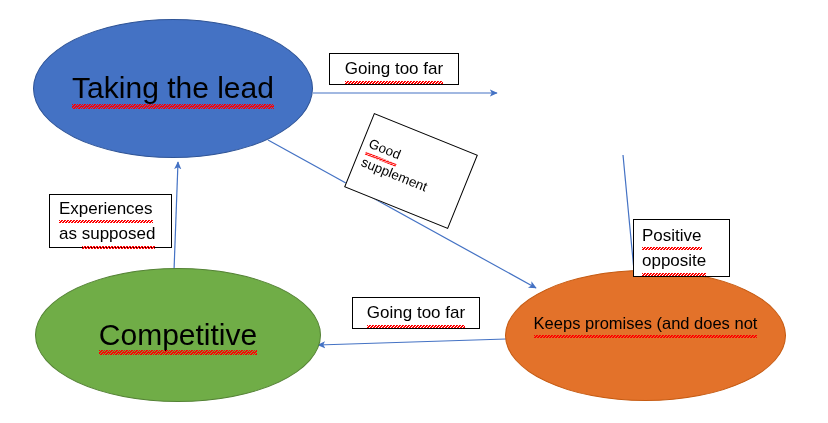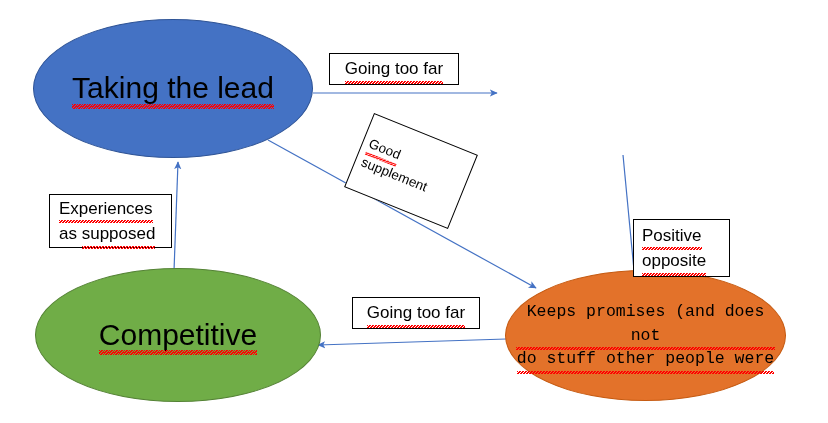--- a/index.html
+++ b/index.html
@@ -61,21 +61,21 @@
     background: #70AD47;
     border: 1.5px solid #548235;
   }
   #node-competitive .node-label { font-size: 30px; }
   
   #node-keeps-promises {
     left: 505px; top: 270px; width: 281px; height: 131px;
     background: #E3722A;
     border: 1.5px solid #C55A11;
   }
-  #node-keeps-promises .node-label { font-size: 16.5px; line-height: 1.45; font-family: Liberation Mono, monospace; }
+  #node-keeps-promises .node-label { font-size: 16.5px; line-height: 1.45; }
 
   .edge-label {
     position: absolute;
     background: #ffffff;
     border: 1px solid #000000;
     box-sizing: border-box;
     color: #000000;
     font-size: 17px;
     line-height: 1.5;
     display: flex;
@@ -169,21 +169,21 @@
   <div class="node" id="node-taking-the-lead">
     <span class="node-label"><span class="sq sq-big"><span>Taking the lead</span></span></span>
   </div>
 
 
   <div class="node" id="node-competitive">
     <span class="node-label"><span class="sq sq-big"><span>Competitive</span></span></span>
   </div>
 
   <div class="node" id="node-keeps-promises">
-    <span class="node-label"><span class="sq"><span>Keeps promises (and does not</span></span><br><span class="sq"><span>do stuff other people were</span></span><br></span>
+    <span class="node-label"><span class="sq"><span>Keeps promises (and does not</span></span><br><br></span>
   </div>
 
   <div class="edge-label" id="label-going-too-far-top">
     <span class="sq"><span>Going too far</span></span>
   </div>
 
   <div class="edge-label" id="label-good-supplement">
     <span><span class="sq"><span>Good</span></span><br><span>supplement</span></span>
   </div>
 

